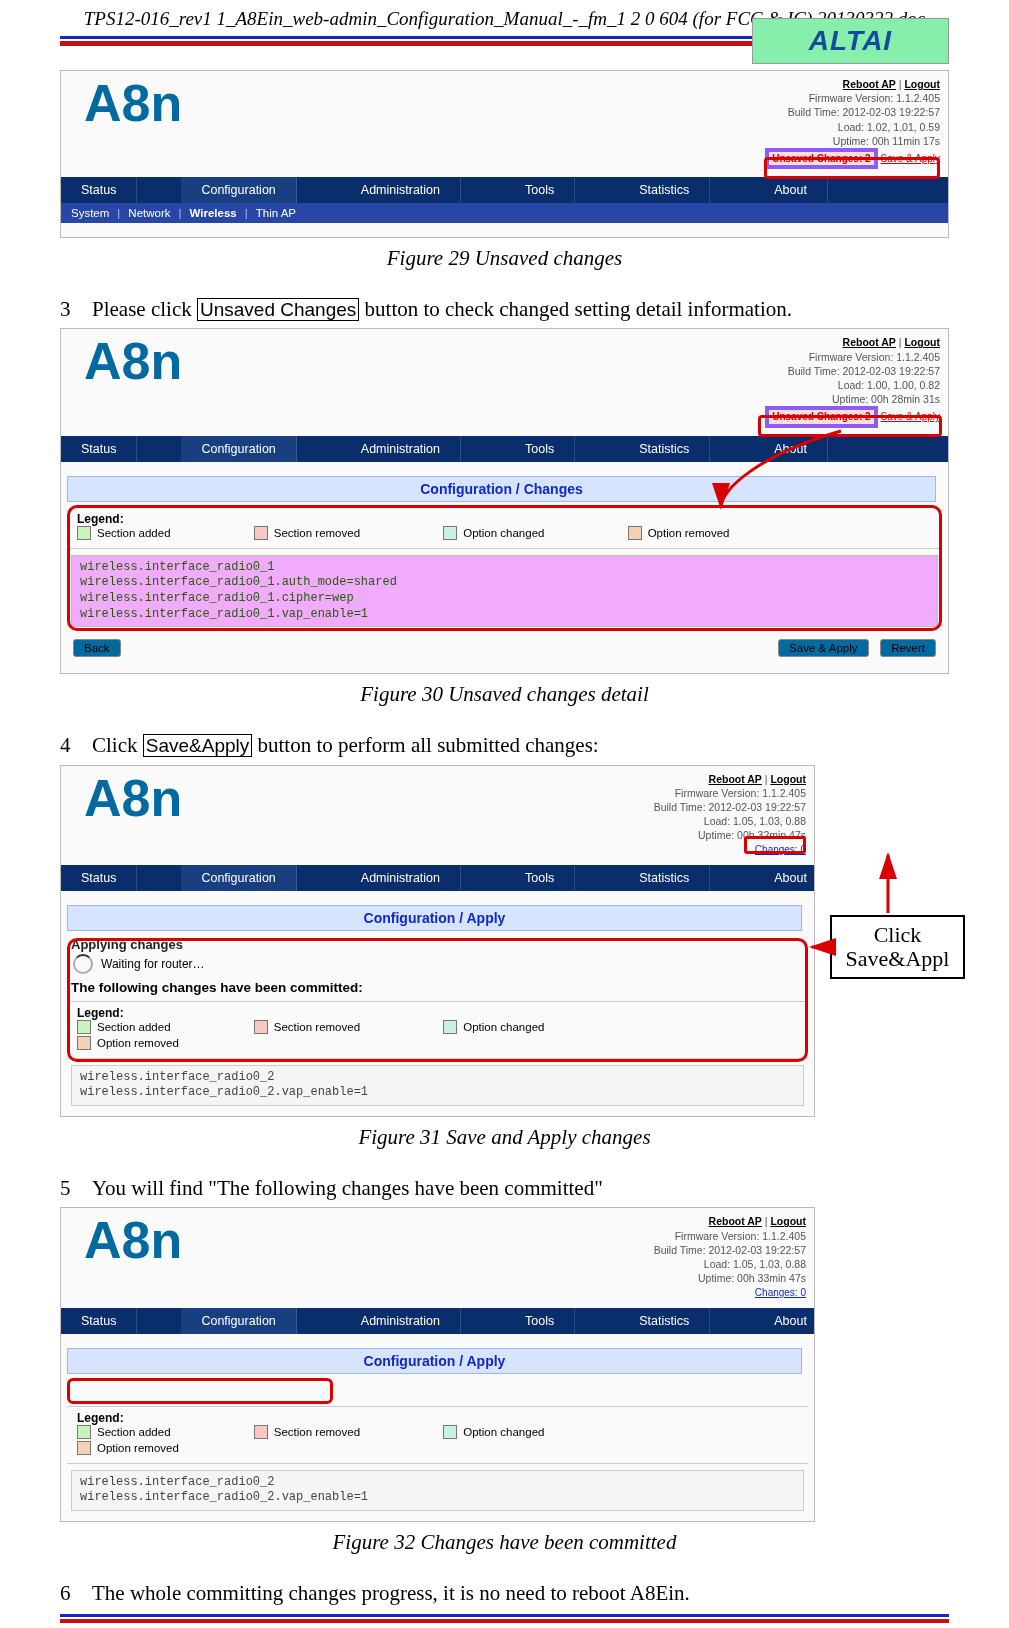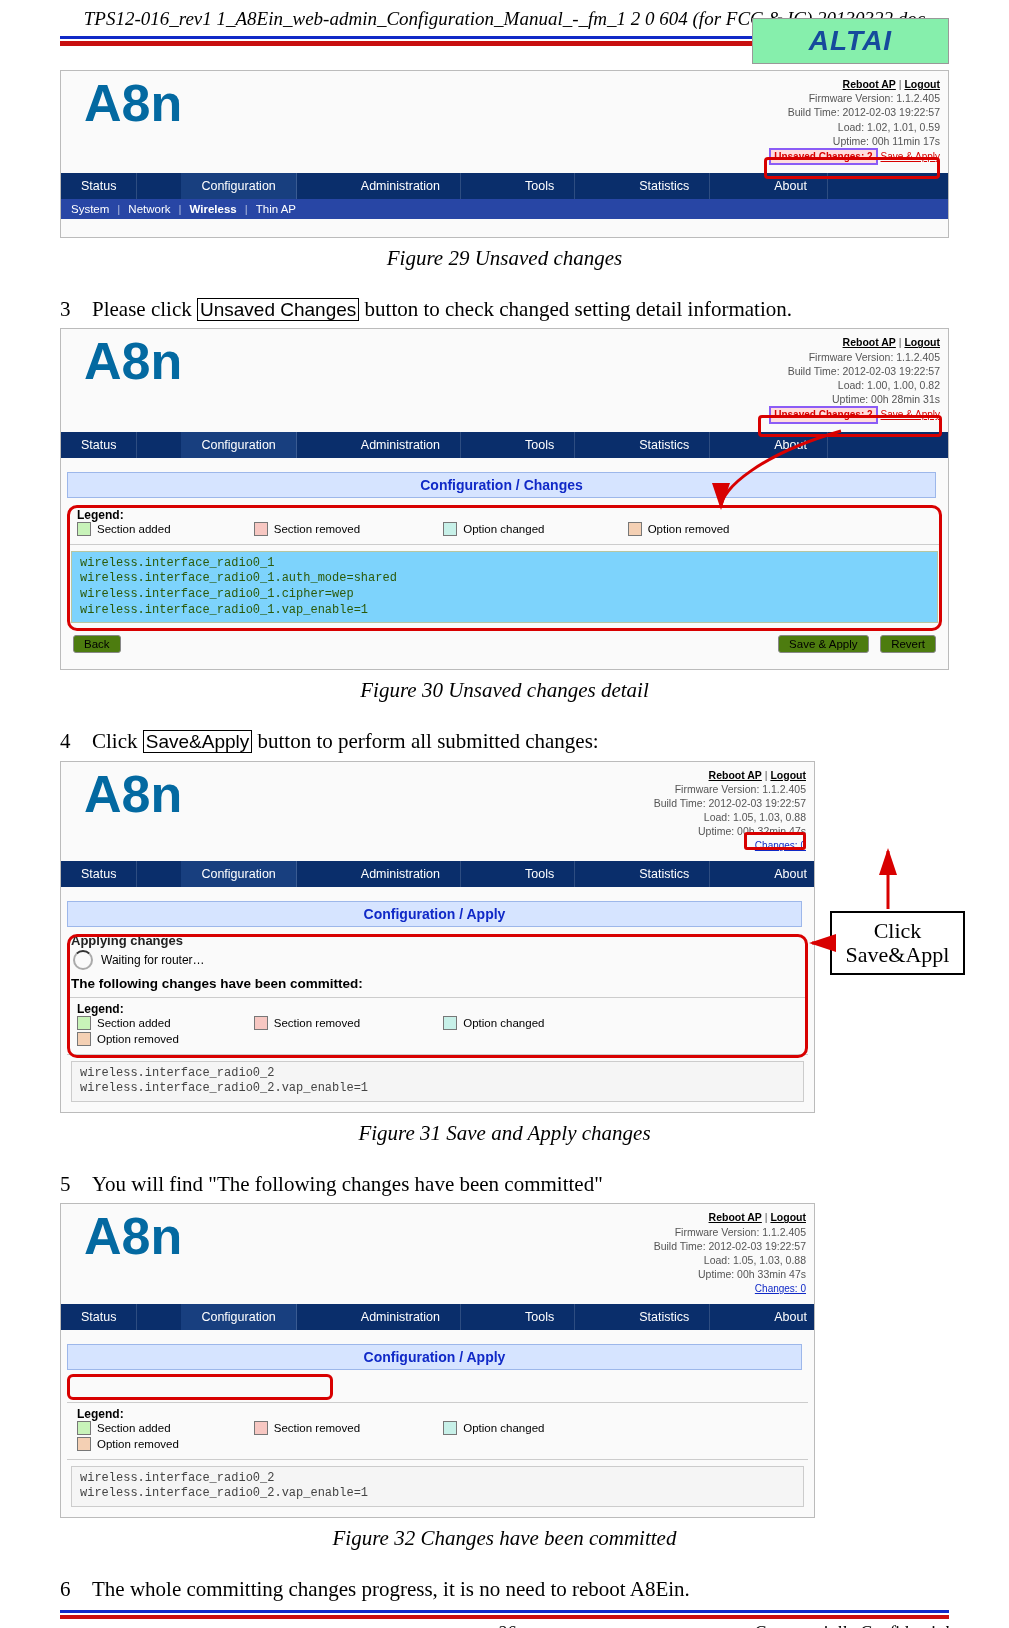--- a/index.html
+++ b/index.html
@@ -47,21 +47,21 @@
   .ss-logo {
     font-family: Arial, sans-serif; font-weight: 900;
     color: #0369a1; font-size: 52px; line-height: 1; margin-left: 15px;
   }
   .ss-status {
     text-align: right; font-size: 10.5px; color: #555;
     line-height: 1.35;
   }
   .ss-status .lnk { font-weight: 700; color: #000; text-decoration: underline; }
   .ss-status .red-box {
-    display: inline-block; border: 2px solid #8b5cf6;
+    display: inline-block; border: 4px solid #8b5cf6;
     padding: 0 3px; color: #d80000; background: #fdd;
     font-size: 10px; font-weight: 600;
   }
   .ss-status .save-link { color: #d80000; text-decoration: underline; font-size:10px;}
   .ss-status .blue-link { color: #1029c7; text-decoration: underline; font-size:10px;}
   .navbar {
     margin-top: 8px; background: #0a2e6b; color: #fff;
     display: flex; height: 26px; align-items: stretch; font-size: 12.5px; gap: 44px;
   }
   .navtab {
@@ -85,28 +85,28 @@
     border-bottom: 1px solid #ccc; margin: 0 6px;
   }
   .legend strong { font-size:12px; }
   .legend span { margin-right: 40px; display:inline-flex; align-items:center; gap:6px; }
   .swatch { display:inline-block; width:12px; height:12px; border:1px solid #777;}
   .sw-add   { background:#c8f3b9; }
   .sw-rem   { background:#f7c7c2; }
   .sw-chg   { background:#c7f0e8; }
   .sw-orm   { background:#f4d0b4; }
   .code-box {
-    background:#7dd3fc; border:1px solid #b8c6a0;
+    background:#f0abfc; border:1px solid #b8c6a0;
     font-family: "Courier New", monospace; font-size: 12px;
     padding: 4px 8px; margin: 6px 10px; color:#2b5909;
     white-space: pre; line-height: 1.3;
   }
   .code-box.plain { background:#f5f5f5; color:#444; border-color:#ccc; }
   .btn {
-    display:inline-block; border:1px solid #888; background:#4d7c0f;
+    display:inline-block; border:1px solid #888; background:#0369a1;
     font-size:11.5px; padding:2px 10px; border-radius:3px;
     margin: 4px;
   }
   .btn-row { display:flex; justify-content:space-between; padding: 2px 8px 8px 8px; }
   .callout-red {
     position:absolute; border:3px solid #d80000; border-radius:10px;
     pointer-events:none;
   }
   .callout-label {
     position:absolute; border:2px solid #000; background:#fff;

